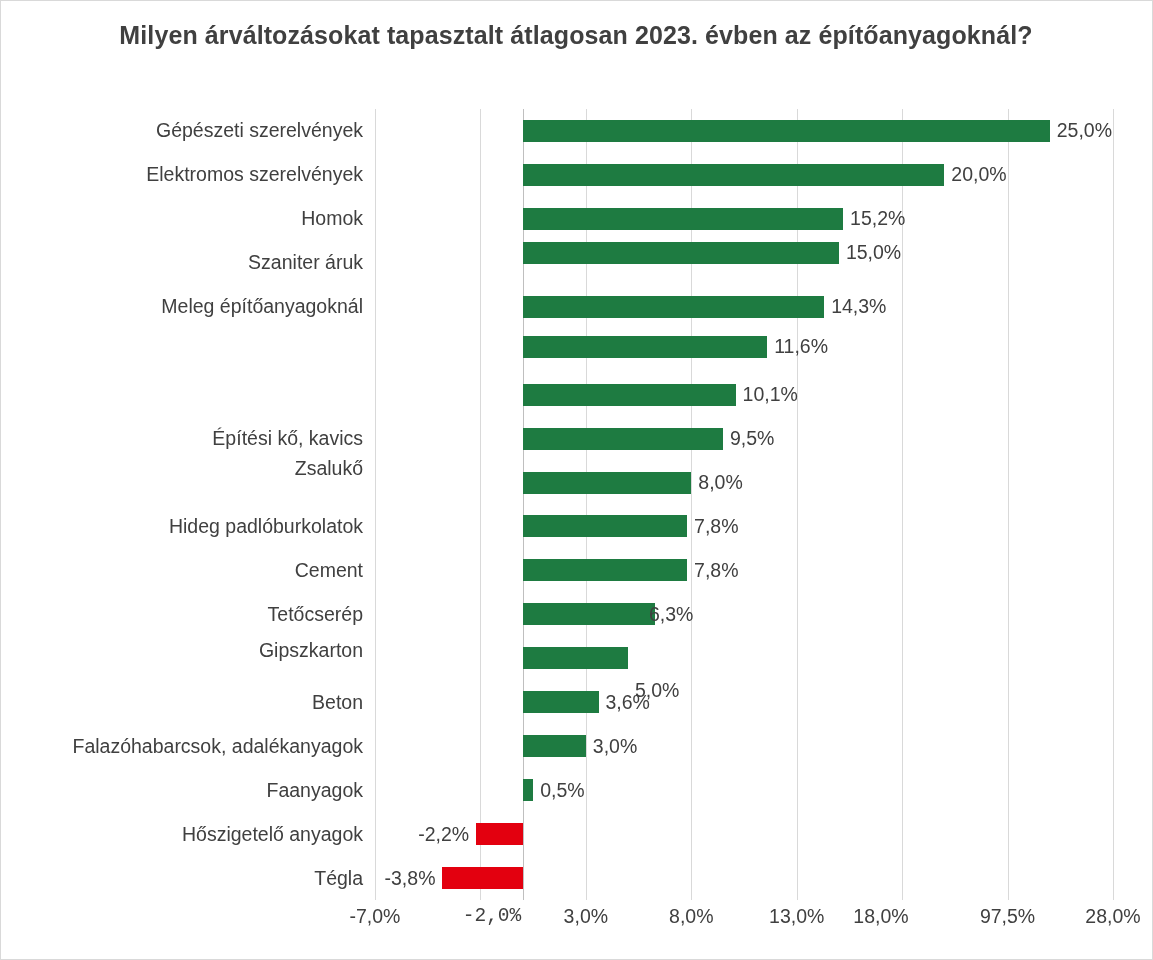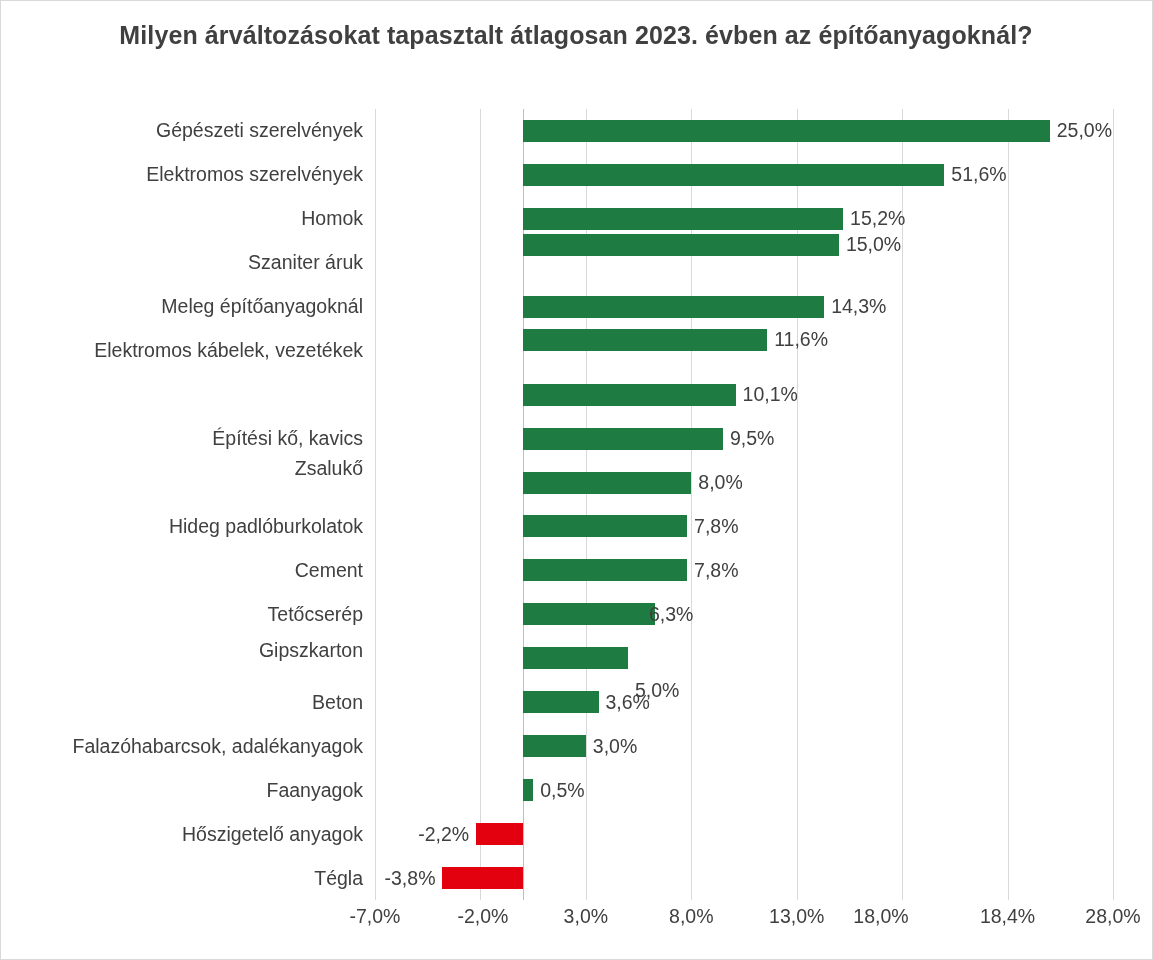--- a/index.html
+++ b/index.html
@@ -120,21 +120,20 @@
 <div id="chart-frame">
 
   <div id="chart-title">Milyen árváltozásokat tapasztalt átlagosan 2023. évben az építőanyagoknál?</div>
 
   <div id="cat-axis">
       <div class="cat-label" style="top: 10.4722px;">Gépészeti szerelvények</div>
       <div class="cat-label" style="top: 54.4167px;">Elektromos szerelvények</div>
       <div class="cat-label" style="top: 98.3611px;">Homok</div>
       <div class="cat-label" style="top: 142.306px;">Szaniter áruk</div>
       <div class="cat-label" style="top: 186.25px;">Meleg építőanyagoknál</div>
-      <div class="cat-label" style="top: 230.194px;">Elektromos kábelek, vezetékek</div>
       <div class="cat-label" style="top: 318.083px;">Építési kő, kavics</div>
       <div class="cat-label" style="top: 348px;">Zsalukő</div>
       <div class="cat-label" style="top: 405.972px;">Hideg padlóburkolatok</div>
       <div class="cat-label" style="top: 449.917px;">Cement</div>
       <div class="cat-label" style="top: 493.861px;">Tetőcserép</div>
       <div class="cat-label" style="top: 530px;">Gipszkarton</div>
       <div class="cat-label" style="top: 581.75px;">Beton</div>
       <div class="cat-label" style="top: 625.694px;">Falazóhabarcsok, adalékanyagok</div>
       <div class="cat-label" style="top: 669.639px;">Faanyagok</div>
       <div class="cat-label" style="top: 713.583px;">Hőszigetelő anyagok</div>
@@ -153,35 +152,35 @@
         <div class="gridline" style="left: 738px;"></div>
         <div class="axis-line" style="left: 147.6px;"></div>
       </div>
     <div id="bars">
         <div class="bar-row" style="top: 0px; height: 43.9444px;">
           <div class="bar pos" style="left: 147.6px; width: 527.143px; top: 10.9722px;"></div>
           <div class="bar-label" style="top: 10.4722px; left: 681.743px;">25,0%</div>
         </div>
         <div class="bar-row" style="top: 43.9444px; height: 43.9444px;">
           <div class="bar pos" style="left: 147.6px; width: 421.714px; top: 10.9722px;"></div>
-          <div class="bar-label" style="top: 10.4722px; left: 576.314px;">51,6%</div>
+          <div class="bar-label" style="top: 10.4722px; left: 576.314px;">20,0%</div>
         </div>
         <div class="bar-row" style="top: 87.8889px; height: 43.9444px;">
           <div class="bar pos" style="left: 147.6px; width: 320.503px; top: 10.9722px;"></div>
           <div class="bar-label" style="top: 10.4722px; left: 475.103px;">15,2%</div>
         </div>
-        <div class="bar-row" style="top: 114px; height: 43.9444px;">
+        <div class="bar-row" style="top: 122px; height: 43.9444px;">
           <div class="bar pos" style="left: 147.6px; width: 316.286px; top: 10.9722px;"></div>
           <div class="bar-label" style="top: 10.4722px; left: 470.886px;">15,0%</div>
         </div>
         <div class="bar-row" style="top: 175.778px; height: 43.9444px;">
           <div class="bar pos" style="left: 147.6px; width: 301.526px; top: 10.9722px;"></div>
           <div class="bar-label" style="top: 10.4722px; left: 456.126px;">14,3%</div>
         </div>
-        <div class="bar-row" style="top: 209px; height: 43.9444px; padding-left: 20px;">
+        <div class="bar-row" style="top: 216px; height: 43.9444px; padding-left: 20px;">
           <div class="bar pos" style="left: 147.6px; width: 244.594px; top: 10.9722px;"></div>
           <div class="bar-label" style="top: 10.4722px; left: 399.194px;">11,6%</div>
         </div>
         <div class="bar-row" style="top: 263.667px; height: 43.9444px;">
           <div class="bar pos" style="left: 147.6px; width: 212.966px; top: 10.9722px;"></div>
           <div class="bar-label" style="top: 10.4722px; left: 367.566px;">10,1%</div>
         </div>
         <div class="bar-row" style="top: 307.611px; height: 43.9444px;">
           <div class="bar pos" style="left: 147.6px; width: 200.314px; top: 10.9722px;"></div>
           <div class="bar-label" style="top: 10.4722px; left: 354.914px;">9,5%</div>
@@ -224,22 +223,22 @@
         </div>
         <div class="bar-row" style="top: 747.056px; height: 43.9444px;">
           <div class="bar neg" style="left: 67.4743px; width: 80.1257px; top: 10.9722px;"></div>
           <div class="bar-label" style="top: 10.4722px; left: auto; right: 677.526px;">-3,8%</div>
         </div>
       </div>
   </div>
 
   <div id="x-axis-labels">
       <div class="xtick" style="left: 0px;">-7,0%</div>
-      <div class="xtick" style="left: 108px;">-2,0%</div>
+      <div class="xtick" style="left: 117px; font-family: Liberation Mono, monospace;">-2,0%</div>
       <div class="xtick" style="left: 210.857px;">3,0%</div>
       <div class="xtick" style="left: 316.286px;">8,0%</div>
       <div class="xtick" style="left: 421.714px;">13,0%</div>
       <div class="xtick" style="left: 506px;">18,0%</div>
-      <div class="xtick" style="left: 632.571px;">18,4%</div>
+      <div class="xtick" style="left: 632.571px;">97,5%</div>
       <div class="xtick" style="left: 738px;">28,0%</div>
     </div>
 
 </div>
 
 </body></html>

